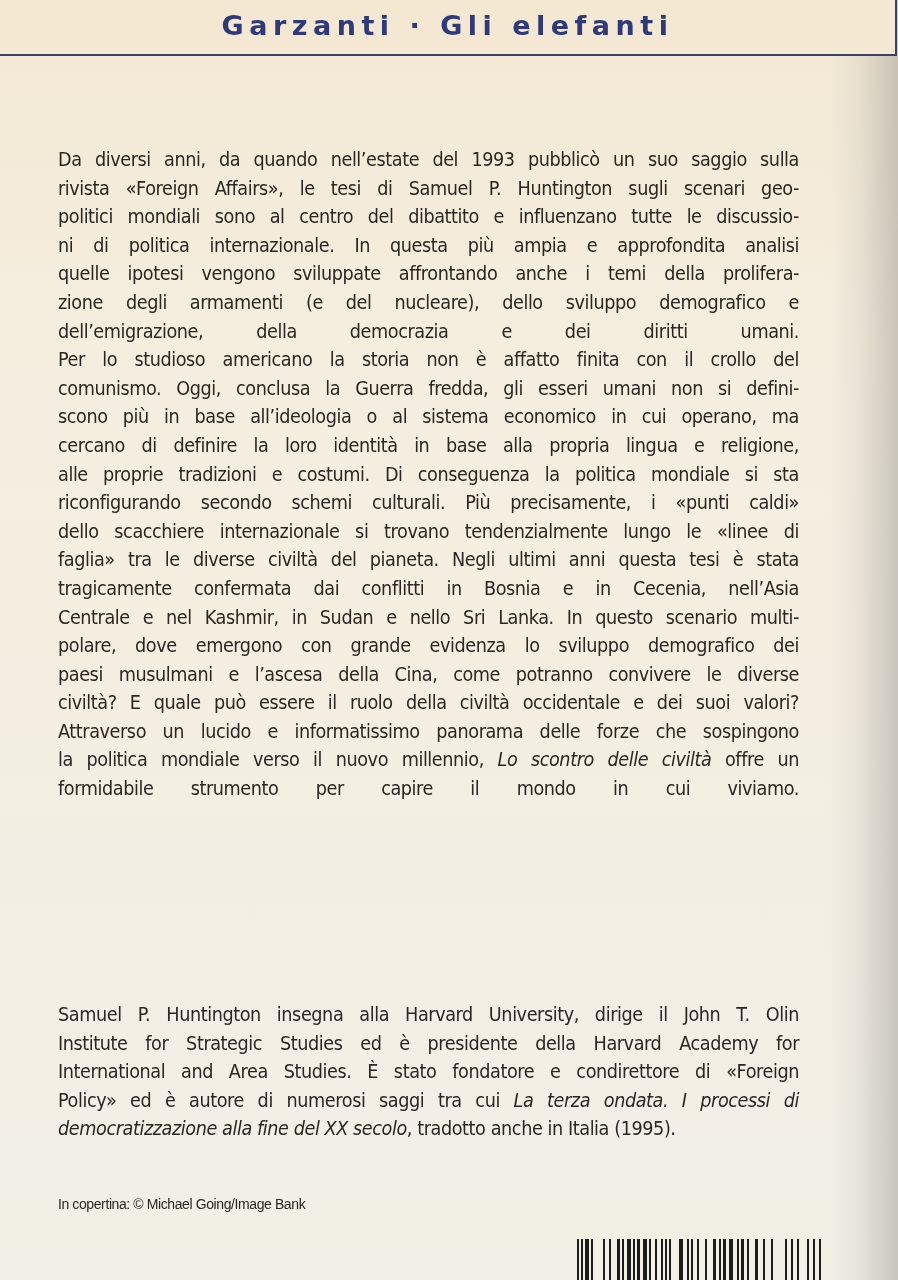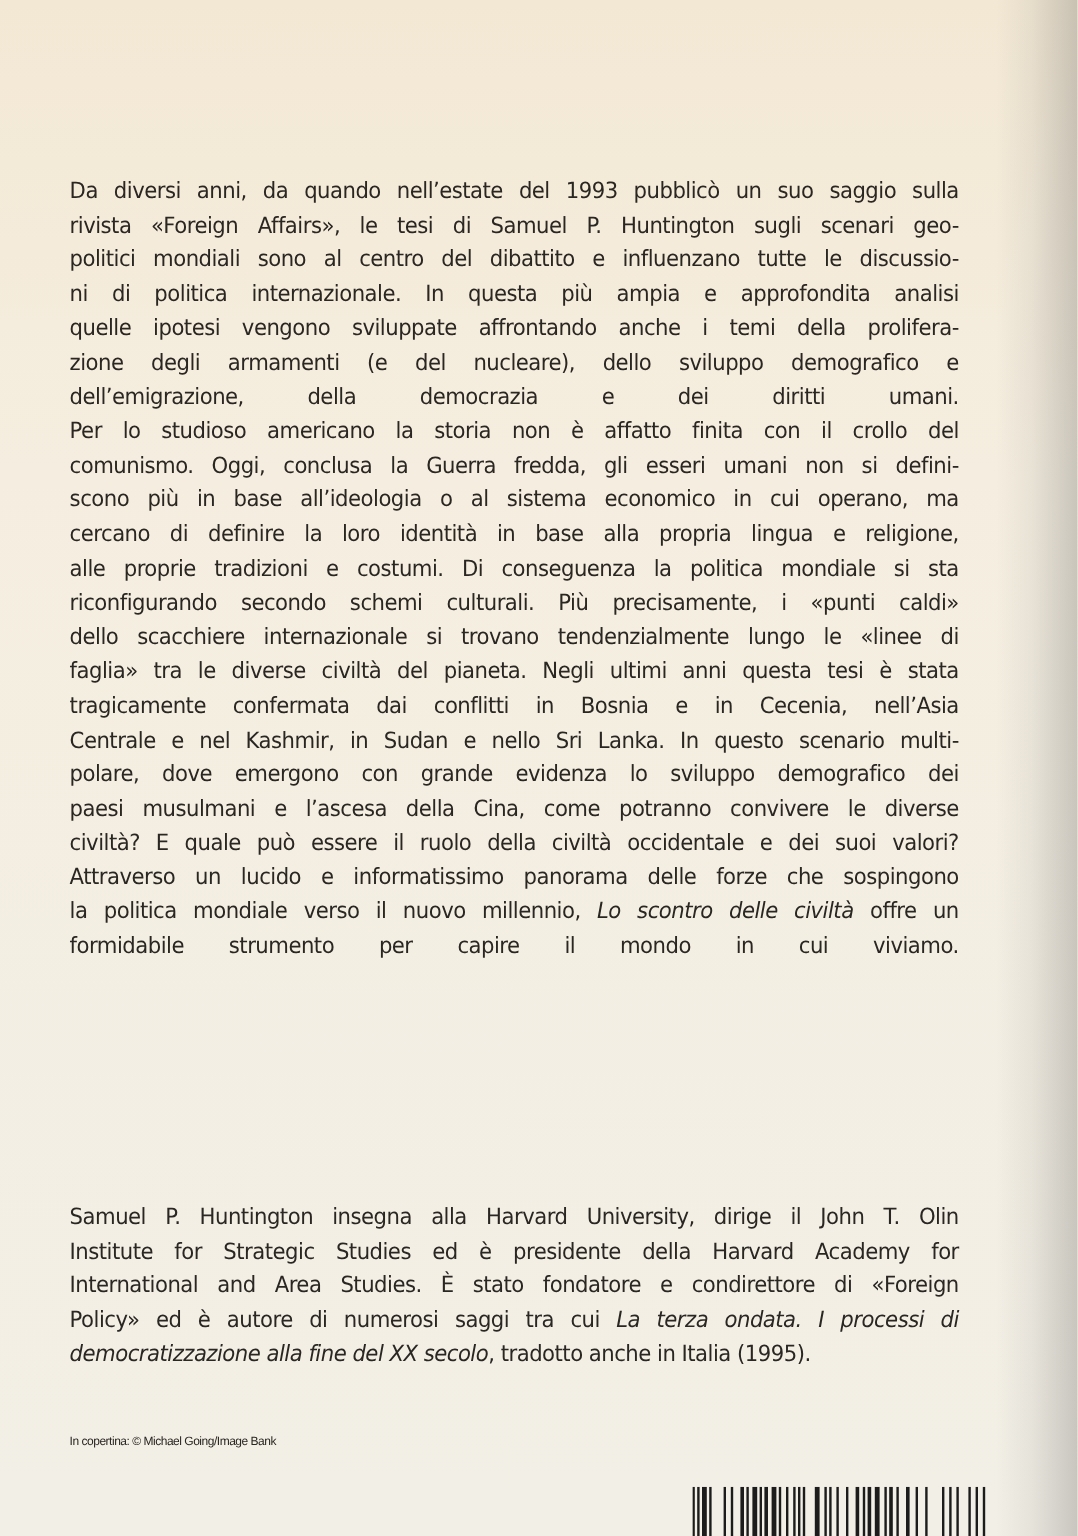--- a/index.html
+++ b/index.html
@@ -41,37 +41,40 @@
     font-family: "DejaVu Sans", sans-serif;
     font-size: 18.6px; line-height: 28.6px;
     letter-spacing: -0.45px;
     transform: scaleX(0.95); transform-origin: left top;
   }
   .line { display: block; white-space: nowrap; }
   .jl { text-align: justify; text-align-last: justify; }
   em { font-style: italic; }
   .credit {
     position: absolute; left: 58px; top: 1196px;
-    font-family: "Liberation Sans", sans-serif; font-size: 10px;
+    font-family: "Liberation Sans", sans-serif; font-size: 14px;
     letter-spacing: -0.4px; color: #2a2622;
   }
   .isbn {
     position: absolute; left: 577px; top: 1206px;
     font-family: "Liberation Sans", sans-serif; font-size: 20px;
     letter-spacing: 1.6px; color: #222;
   }
   .barcode {
     position: absolute; left: 577px; top: 1239px; width: 246px; height: 41px;
   }
 </style>
 </head>
 <body>
 
 <div class="page">
 
+  <div class="header">
+    <div class="header-title">Garzanti · Gli elefanti</div>
+  </div>
 
   <div class="blurb">
     <span class="line jl">Da diversi anni, da quando nell’estate del 1993 pubblicò un suo saggio sulla</span>
     <span class="line jl">rivista «Foreign Affairs», le tesi di Samuel P. Huntington sugli scenari geo-</span>
     <span class="line jl">politici mondiali sono al centro del dibattito e influenzano tutte le discussio-</span>
     <span class="line jl">ni di politica internazionale. In questa più ampia e approfondita analisi</span>
     <span class="line jl">quelle ipotesi vengono sviluppate affrontando anche i temi della prolifera-</span>
     <span class="line jl">zione degli armamenti (e del nucleare), dello sviluppo demografico e</span>
     <span class="line">dell’emigrazione, della democrazia e dei diritti umani.</span>
     <span class="line jl">Per lo studioso americano la storia non è affatto finita con il crollo del</span>

